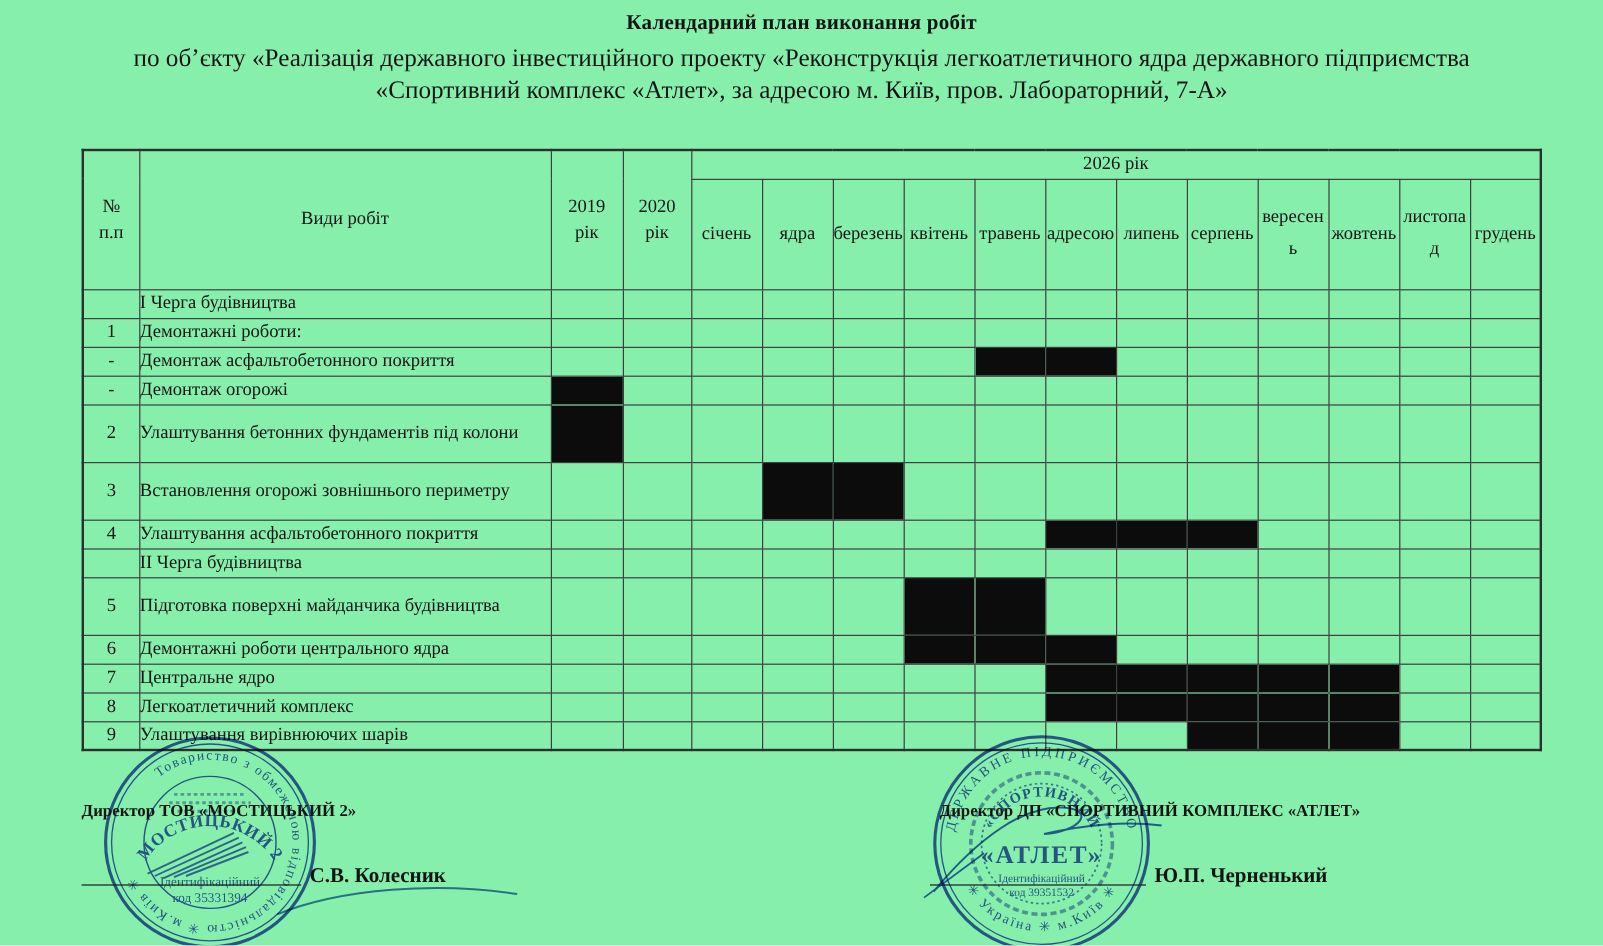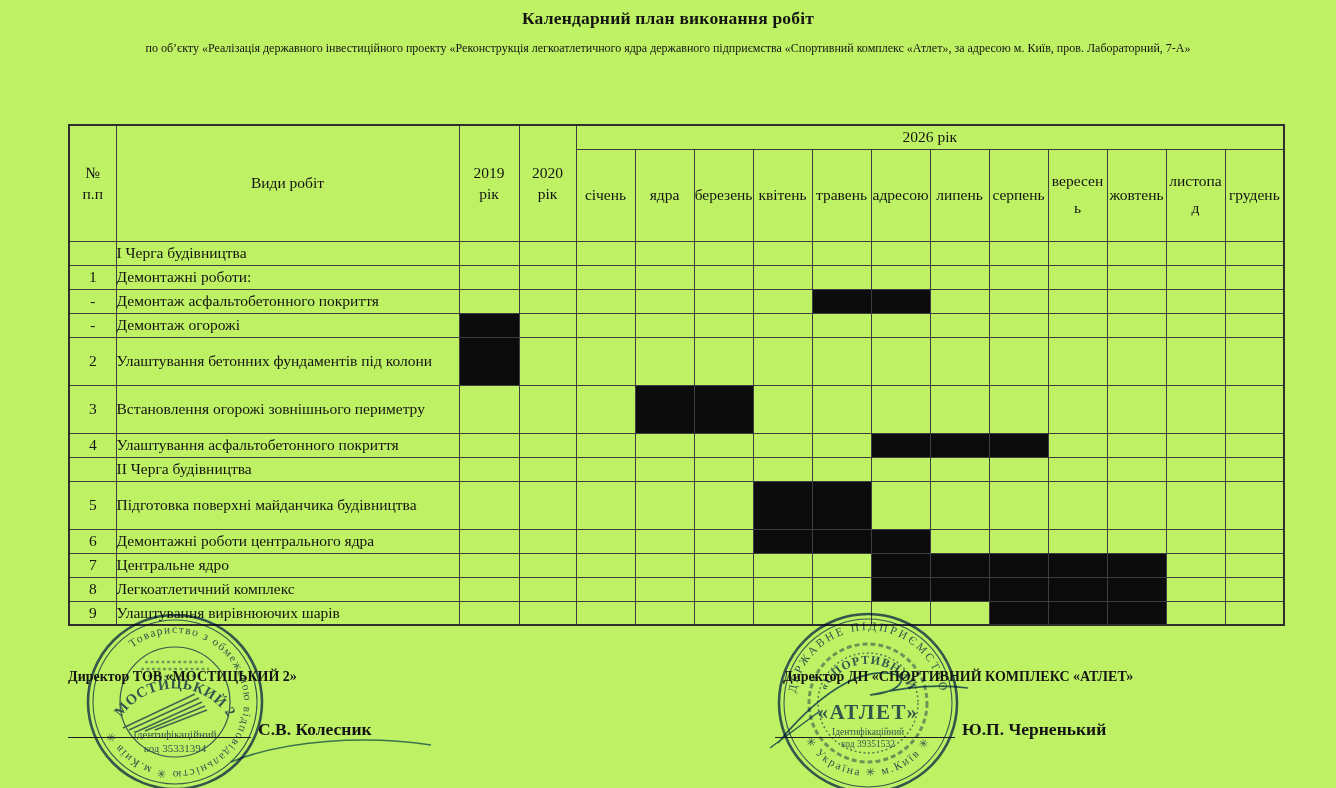--- a/index.html
+++ b/index.html
@@ -1,23 +1,23 @@
 <!DOCTYPE html>
 <html><head>
 <meta charset="utf-8">
 <style>
   html,body{margin:0;padding:0;background:#e8e8e8;}
   .page{
-    position:relative; width:1336px; height:788px; background:#bef264;
+    position:relative; width:1336px; height:788px; background:#86efac;
     overflow:hidden; font-family:"Liberation Serif", serif; color:#141414;
   }
   
   .doc-header{position:absolute; left:0; top:8px; width:1336px; text-align:center;}
   .doc-title{font-size:17.5px; font-weight:bold; letter-spacing:.2px;}
-  .doc-subtitle{margin:6px auto 0; width:1165px; font-size:12px; line-height:27px;}
+  .doc-subtitle{margin:6px auto 0; width:1165px; font-size:21px; line-height:27px;}
   
   table.plan{
     position:absolute; left:68px; top:124px; width:1215px;
     border-collapse:collapse; table-layout:fixed;
     border:2px solid #2e2e2e; font-size:15.5px;
   }
   table.plan th, table.plan td{
     border:1px solid #3e3e3e; font-weight:normal; box-sizing:border-box;
     overflow:hidden; vertical-align:middle; padding:0;
   }

